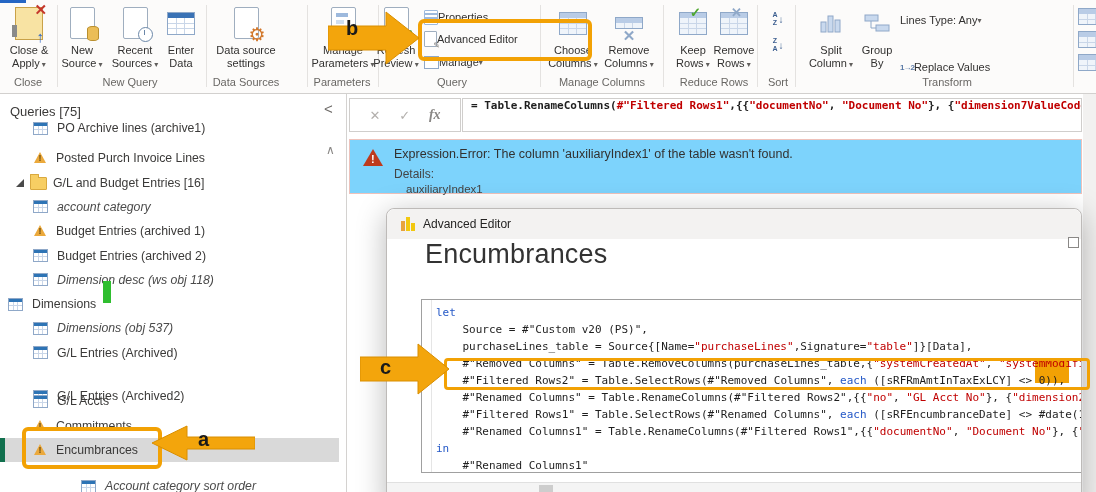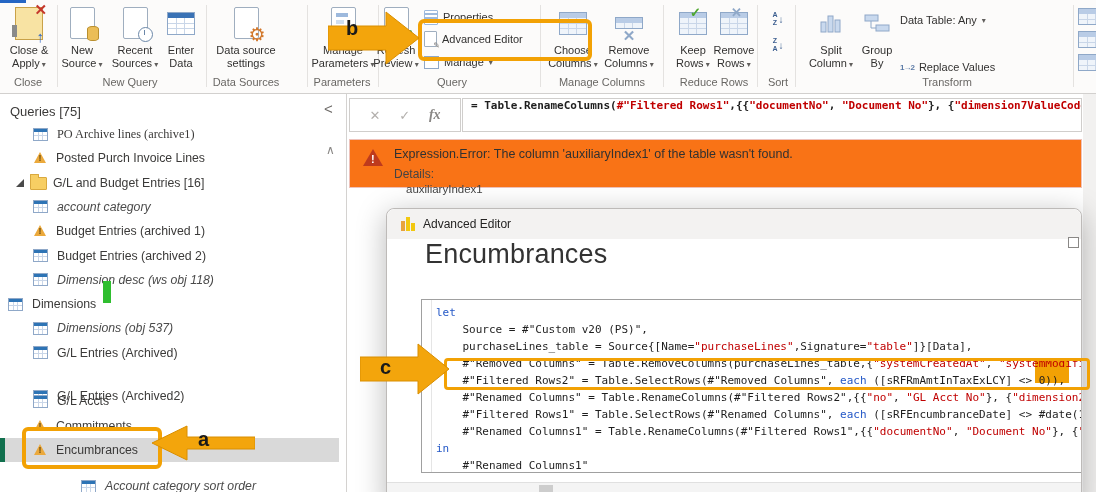--- a/index.html
+++ b/index.html
@@ -7,21 +7,21 @@
        font-family:"Liberation Sans",sans-serif;color:#323130;-webkit-font-smoothing:antialiased}
   
   .ribbon{position:absolute;left:0;top:0;width:1096px;height:93px;background:#fcfbfa;border-bottom:1px solid #d2d0ce}
   .tab-notch{position:absolute;left:0;top:0;width:26px;height:3px;background:#2566c4}
   .rdiv{position:absolute;top:5px;height:82px;width:1px;background:#e4e2e0}
   .rgroup-label{position:absolute;top:76px;transform:translateX(-50%);font-size:11px;color:#696764;white-space:nowrap}
   .rbtn{position:absolute;top:3px;height:72px;display:flex;flex-direction:column;align-items:center;cursor:default}
   .ricon{height:40px;display:flex;align-items:center;justify-content:center;position:relative}
   .rlabel{font-size:11px;line-height:1.15;text-align:center;white-space:pre-line;color:#323130;margin-top:1px}
   .dd::after{content:" ▾";font-size:8px;color:#605e5c}
-  .sbtn{position:absolute;display:flex;align-items:center;gap:5px;font-size:11px;color:#323130;height:20px;white-space:nowrap}
+  .sbtn{position:absolute;display:flex;align-items:center;font-size:11px;color:#323130;height:20px;white-space:nowrap}
   
   .pg{width:23px;height:30px;background:#fff;border:1.5px solid #9FAEBF;border-radius:2px;position:relative}
   .ca{width:26px;height:31px;background:#F8E3A3;border:1px solid #C9A148;position:relative}
   .ca .x{position:absolute;right:-5px;top:-7px;color:#C5372C;font-weight:bold;font-size:15px}
   .ca .up{position:absolute;right:-2px;bottom:-6px;color:#2F66C4;font-weight:bold;font-size:15px}
   .ca .bar{position:absolute;left:-4px;bottom:2px;width:5px;height:12px;background:#8a8a8a}
   .cyl{position:absolute;right:-5px;bottom:-3px;width:10px;height:13px;background:#EBBD57;border:1px solid #B98F2F;border-radius:5px/3px}
   .clk{position:absolute;right:-6px;bottom:-4px;width:13px;height:13px;border:1.5px solid #6B87A8;border-radius:50%;background:#fff}
   .clk::after{content:"";position:absolute;left:5px;top:2px;width:1.5px;height:5px;background:#6B87A8}
   .gear{position:absolute;right:-8px;bottom:-8px;font-size:19px;color:#D2772B}
@@ -66,21 +66,21 @@
   .qicon.folder-ic{width:15px;height:11px;background:#F7CE63;border:1px solid #D9A93F;border-radius:1px;margin-top:2px}
   .qicon.folder-ic::before{content:"";position:absolute;left:-1px;top:-4px;width:7px;height:3px;background:#F7CE63;border:1px solid #D9A93F;border-bottom:none;border-radius:1px 1px 0 0}
   .expander{width:0;height:0;border-left:8px solid transparent;border-bottom:8px solid #4A4A4A;flex:none}
   .green-mark{position:absolute;left:103px;top:281px;width:8px;height:22px;background:#2FBE2F;z-index:12}
   
   .right-strip{position:absolute;left:1083px;top:94px;width:13px;height:398px;background:#F2F1F0}
   .fx-box{position:absolute;left:349px;top:98px;width:112px;height:34px;background:#fff;border:1px solid #D0CECC;box-sizing:border-box;display:flex;align-items:center;justify-content:space-around;padding:0 10px}
   .fx-box .gly{color:#B3B0AD;font-size:13px}
   .fx-box .fx{font-family:"Liberation Serif",serif;font-style:italic;font-weight:600;color:#8A8886;font-size:14px}
   .formula-field{position:absolute;left:462px;top:98px;width:620px;height:34px;background:#fff;border:1px solid #D0CECC;box-sizing:border-box;line-height:32px;padding-left:8px;overflow:hidden;white-space:pre;font:600 11px "DejaVu Sans Mono",monospace}
-  .error-panel{position:absolute;left:349px;top:139px;width:733px;height:49px;background:#f97316;border:1px solid #EEC2BB;box-sizing:border-box}
+  .error-panel{position:absolute;left:349px;top:139px;width:733px;height:55px;background:#7dd3fc;border:1px solid #EEC2BB;box-sizing:border-box}
   .err-tri{position:absolute;left:13px;top:9px;width:20px;height:17px}
   .err-tri::before{content:"";position:absolute;left:0;top:0;border-left:10px solid transparent;border-right:10px solid transparent;border-bottom:17px solid #BE3A1D}
   .err-tri::after{content:"!";position:absolute;left:8px;top:4px;font:700 11px "Liberation Sans",sans-serif;color:#fff}
   .err-msg{position:absolute;left:44px;top:7px;font-size:12.5px;color:#323130}
   .err-details{position:absolute;left:44px;top:27px;font-size:12px;color:#444}
   .err-value{position:absolute;left:56px;top:43px;font-size:11.5px;color:#444}
   
   .dialog{position:absolute;left:386px;top:208px;width:696px;height:300px;background:#fff;border:1px solid #BDBAB8;border-radius:8px 8px 0 0;box-shadow:0 6px 30px rgba(0,0,0,.28);box-sizing:border-box;overflow:hidden}
   .dlg-titlebar{position:absolute;left:0;top:0;right:0;height:30px;background:#F3F2F1;border-radius:8px 8px 0 0;display:flex;align-items:center;padding-left:14px;gap:8px}
   .dlg-title{font-size:12px;color:#252423}
@@ -263,40 +263,40 @@
       <svg width="22" height="20">
           <rect x="1" y="9" width="5" height="10" fill="#C9D9EE" stroke="#8FA8C8"></rect>
           <rect x="8" y="3" width="5" height="16" fill="#C9D9EE" stroke="#8FA8C8"></rect>
           <rect x="15" y="7" width="5" height="12" fill="#C9D9EE" stroke="#8FA8C8"></rect>
         </svg>
     </span>
     <span class="rlabel dd">Split
 Column</span>
   </div>
   <div class="sbtn dd" style="left:900px;top:10px">
-    <span>Data Table: Any</span>
+    <span>Lines Type: Any</span>
   </div>
   <div class="sbtn" style="left:900px;top:57px">
     <span class="rv-ic">1→2</span>
     <span>Replace Values</span>
   </div>
   <div class="rgroup-label" style="left:947px">Transform</div>
   <div class="rdiv" style="left:1073px"></div>
 
   <div class="combine-ic mtbl light" style="top:8px;height:15px"></div>
   <div class="combine-ic mtbl light" style="top:31px;height:15px"></div>
   <div class="combine-ic mtbl light" style="top:54px;height:15px"></div>
 </div>
 
 <div class="sidebar"></div>
 <div class="q-header">Queries [75]</div>
 <div class="collapse">&lt;</div>
 <div class="scroll-up">∧</div>
 <div id="query-list">
-    <div class="qrow" style="top: 122px; font-family: Liberation Serif, serif;">
+    <div class="qrow" style="top: 116px;">
       <span class="qicon table"></span>
       <span class="qlabel">PO Archive lines (archive1)</span>
     </div>
     <div class="qrow" style="top: 146.3px;">
       <span class="qicon warning"></span>
       <span class="qlabel">Posted Purch Invoice Lines</span>
     </div>
     <div class="qrow folder" style="top: 170.6px;">
       <span class="expander"></span>
       <span class="qicon folder-ic"></span>

